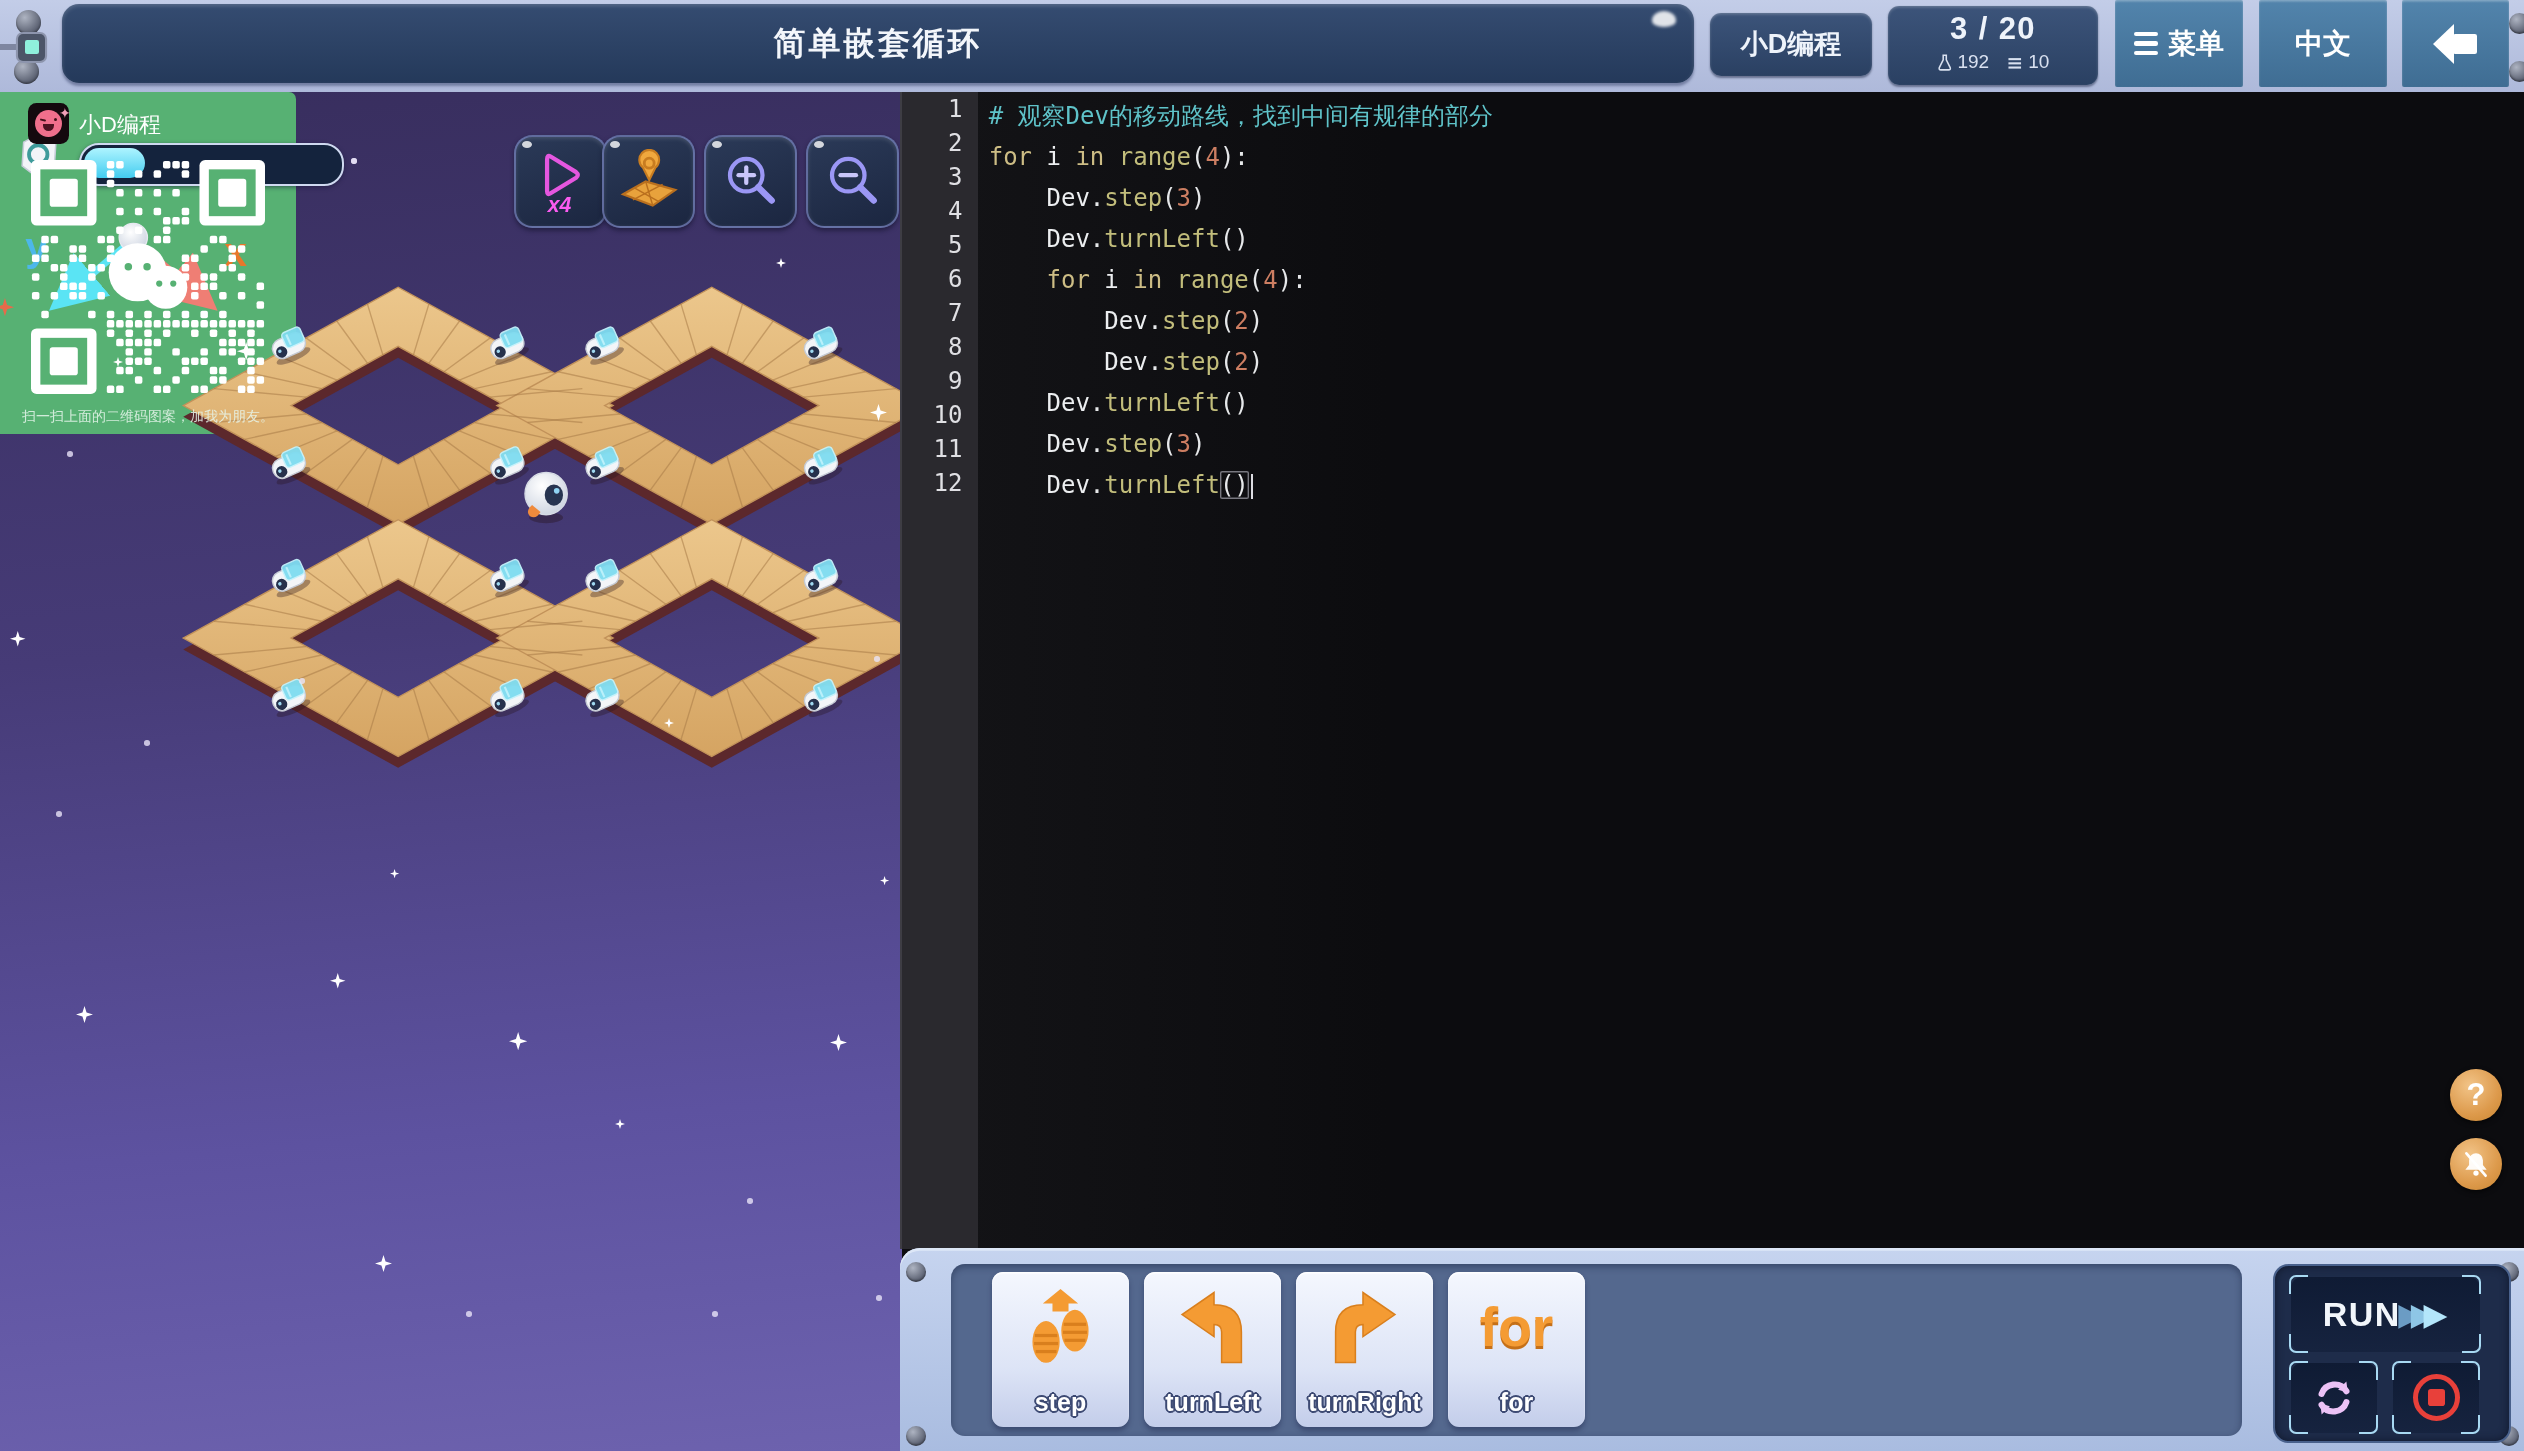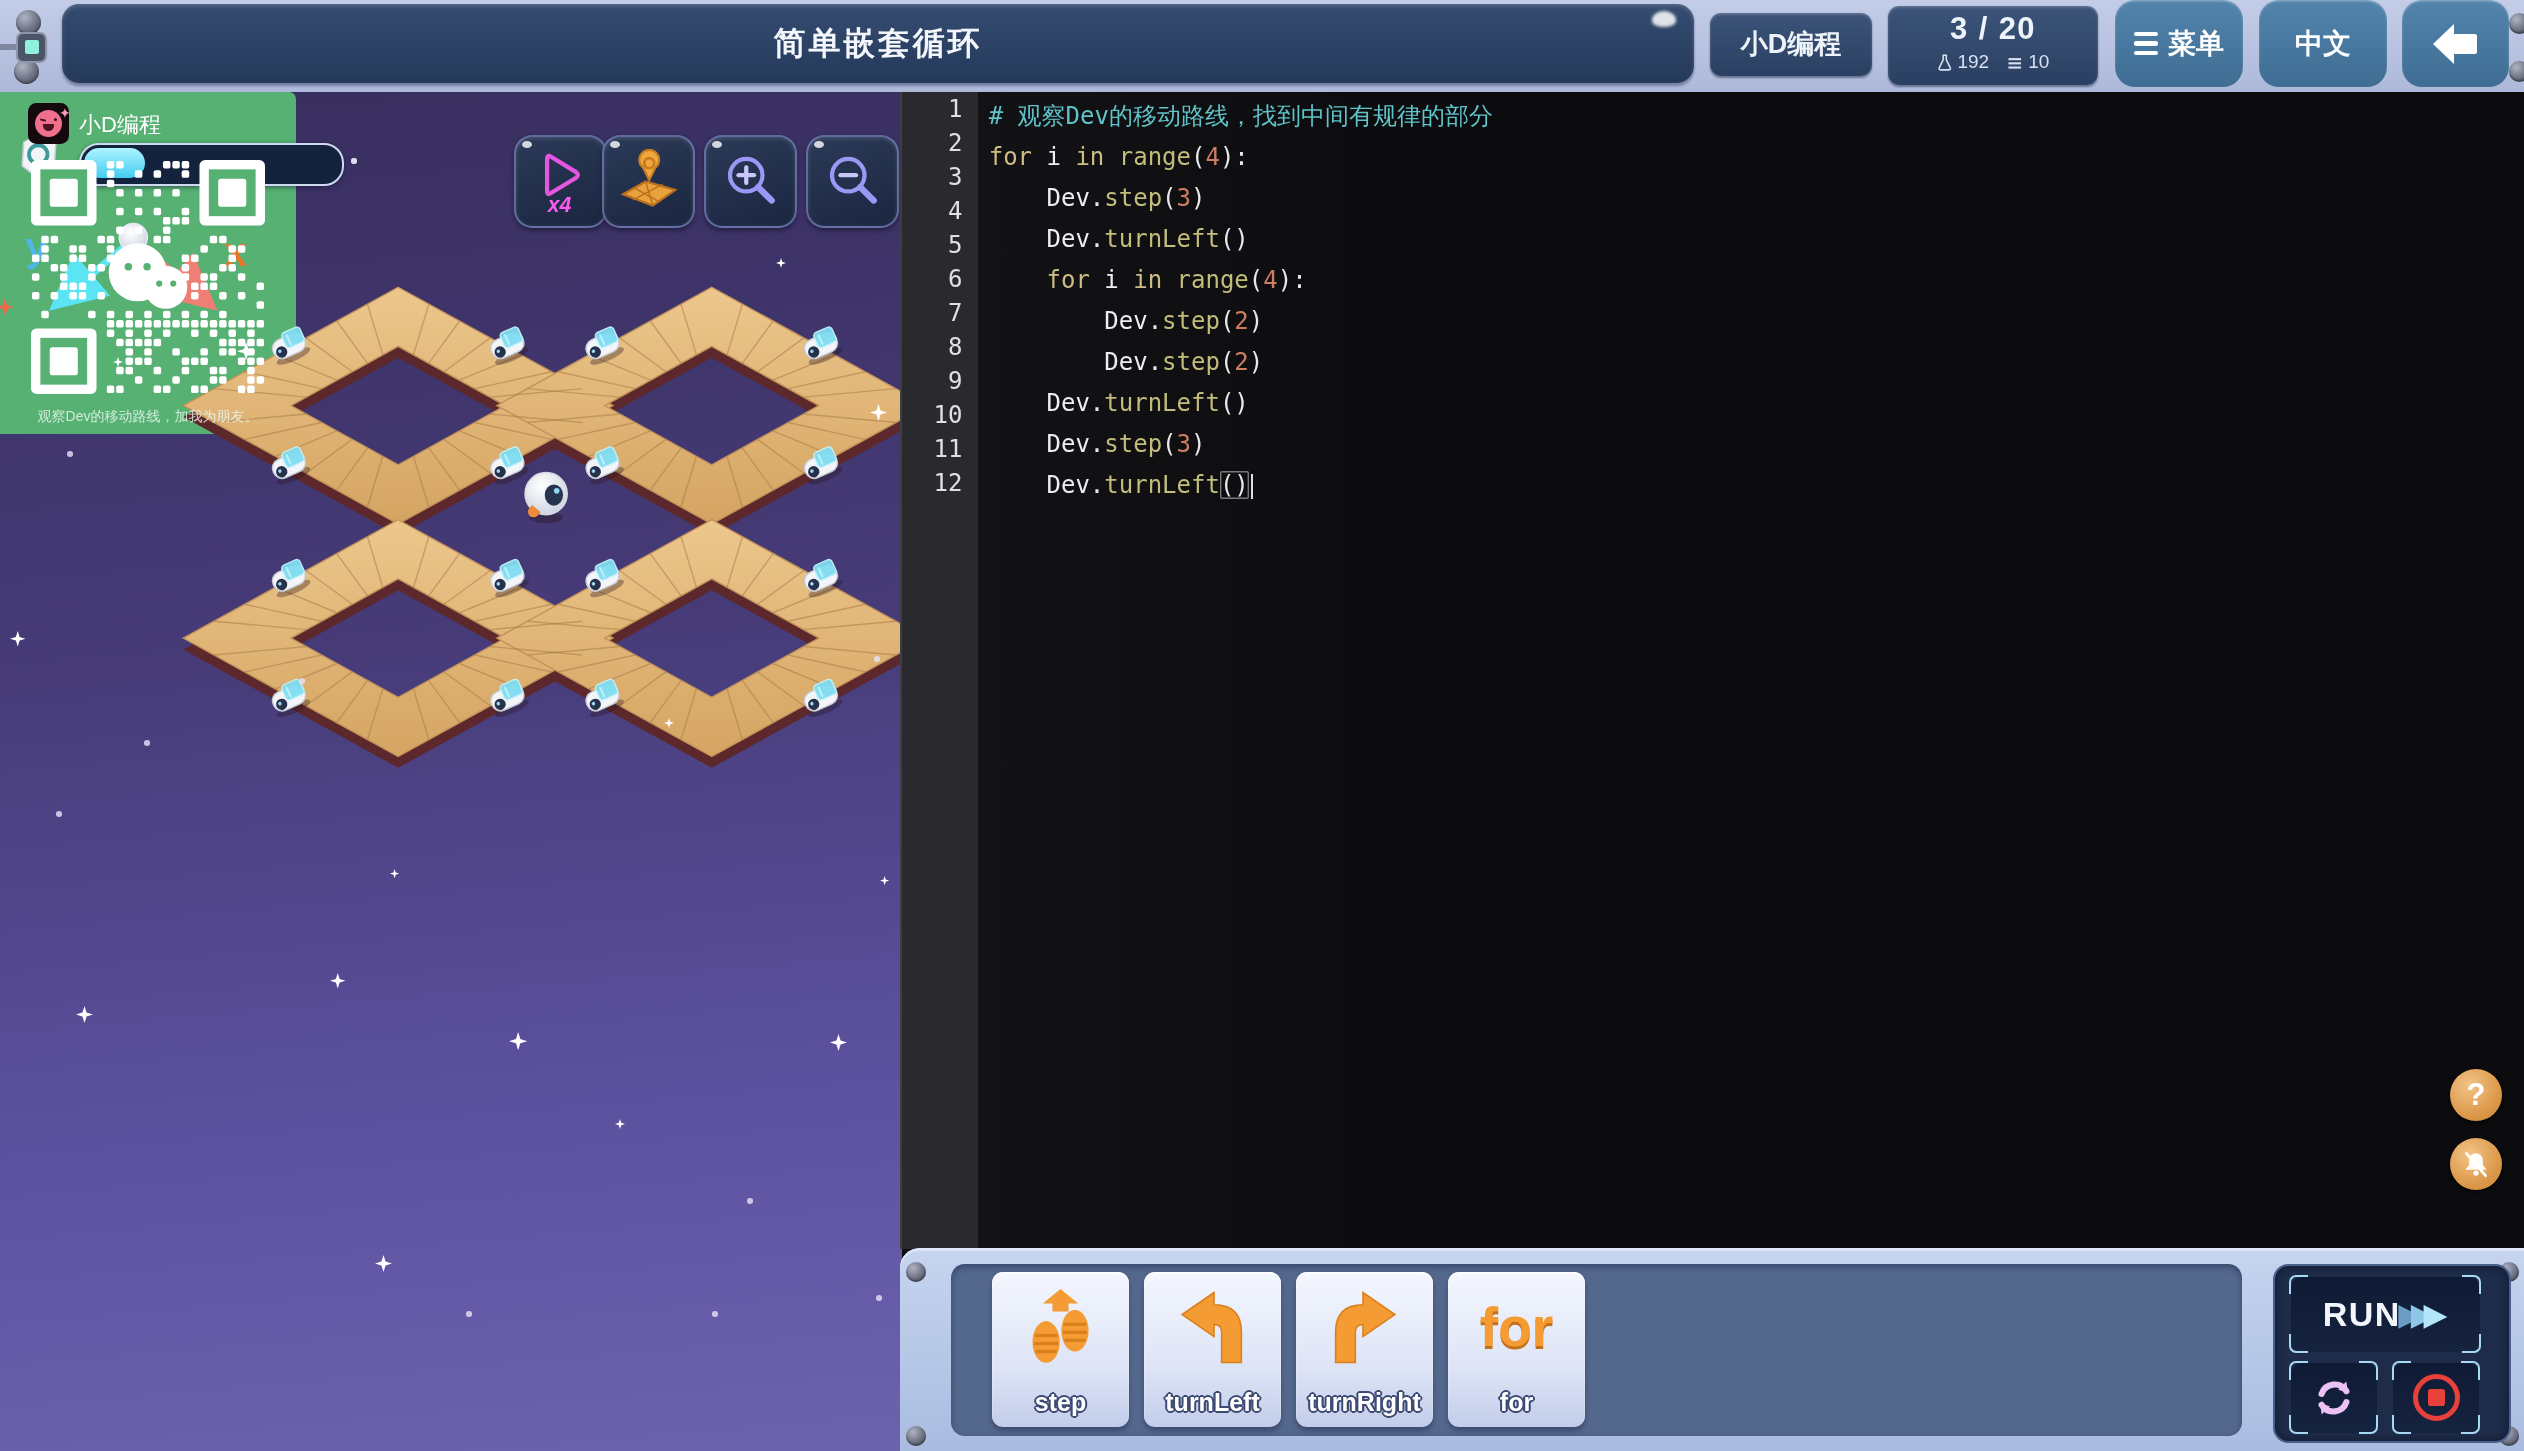--- a/index.html
+++ b/index.html
@@ -19,21 +19,21 @@
   #title-pill .shine{position:absolute;right:18.3px;top:7px;width:24px;height:15.5px;background:rgba(255,255,255,.85);
     border-radius:50% 50% 50% 50%/60% 60% 40% 40%;filter:blur(1.4px);}
   #page-title{width:100%;text-align:center;line-height:79px;color:#f3f6fb;font-size:32px;font-weight:bold;letter-spacing:2.8px;}
   .navy-btn{border-radius:11.3px;background:linear-gradient(180deg,#3c547a,#2a4062);
     box-shadow:inset 0 1.4px 2.8px rgba(255,255,255,.22),0 1.4px 2.1px rgba(30,40,70,.5);color:#eef3fa;text-align:center;}
   #app-btn{left:1710px;top:12.7px;width:162px;height:63px;font-size:27px;line-height:63px;font-weight:bold;}
   #level-btn{left:1888px;top:5.6px;width:210px;height:79px;}
   #level-count{font-size:31px;font-weight:bold;line-height:45px;letter-spacing:1.4px;}
   #level-stats{display:flex;justify-content:center;gap:18.3px;align-items:center;color:#d9e1f0;font-size:19px;line-height:21px;}
   #level-stats svg{vertical-align:middle;}
-  .steel-btn{top:0;height:87px;background:linear-gradient(180deg,#5284ac,#3f6d93);border-radius:20px;
+  .steel-btn{top:0;height:87px;background:linear-gradient(180deg,#5284ac,#3f6d93);border-radius:2px;
     color:#fff;display:flex;align-items:center;justify-content:center;gap:10px;font-size:28px;font-weight:bold;
     box-shadow:inset 0 1.4px 2.1px rgba(255,255,255,.3);}
   #menu-btn{left:2115px;width:128px;}
   #lang-btn{left:2259px;width:128px;}
   #back-btn{left:2402px;width:107px;}
   .hamburger{display:inline-block;width:24px;}
   .hamburger i{display:block;height:4.2px;background:#fff;margin:5px 0;border-radius:2.1px;}
   #back-arrow{position:relative;width:45px;height:28px;}
   #back-arrow .head{position:absolute;left:0;top:-5.6px;border-top:20px solid transparent;border-bottom:20px solid transparent;
     border-right:21px solid #fff;}
@@ -664,21 +664,21 @@
           <g>
             <circle cx="11.4" cy="12" r="3.1" fill="#fff"></circle>
             <circle cx="14.4" cy="13.6" r="2.3" fill="#fff"></circle>
             <circle cx="10.4" cy="11.4" r="0.4" fill="#57b173"></circle>
             <circle cx="12.4" cy="11.4" r="0.4" fill="#57b173"></circle>
             <circle cx="13.7" cy="13.2" r="0.33" fill="#57b173"></circle>
             <circle cx="15.2" cy="13.2" r="0.33" fill="#57b173"></circle>
           </g>
         </g>
       </svg>
-    <div id="qr-caption">观察Dev的移动路线，加我为朋友。</div>
+    <div id="qr-caption">扫一扫上面的二维码图案，加我为朋友。</div>
   </div>
 <div class="star" style="left: 237px; top: 250px; width: 18.3px; height: 18.3px;"></div>
     <div class="star" style="left: 870px; top: 312px; width: 17px; height: 17px;"></div>
     <div class="star" style="left: 509px; top: 940px; width: 18.3px; height: 18.3px;"></div>
     <div class="star" style="left: 76px; top: 914px; width: 17px; height: 17px;"></div>
     <div class="star" style="left: 330px; top: 881px; width: 15.5px; height: 15.5px;"></div>
     <div class="star" style="left: 830px; top: 942px; width: 17px; height: 17px;"></div>
     <div class="star" style="left: 10px; top: 539px; width: 15.5px; height: 15.5px;"></div>
     <div class="star" style="left: 375px; top: 1163px; width: 17px; height: 17px;"></div>
     <div class="star" style="left: 113px; top: 265px; width: 10px; height: 10px;"></div>

